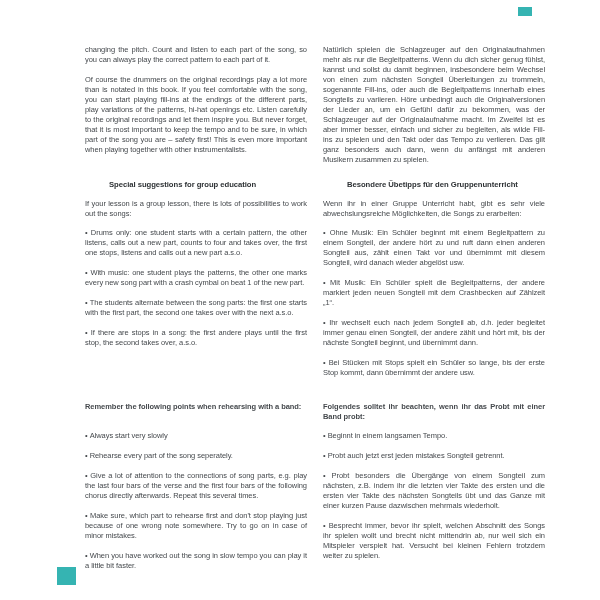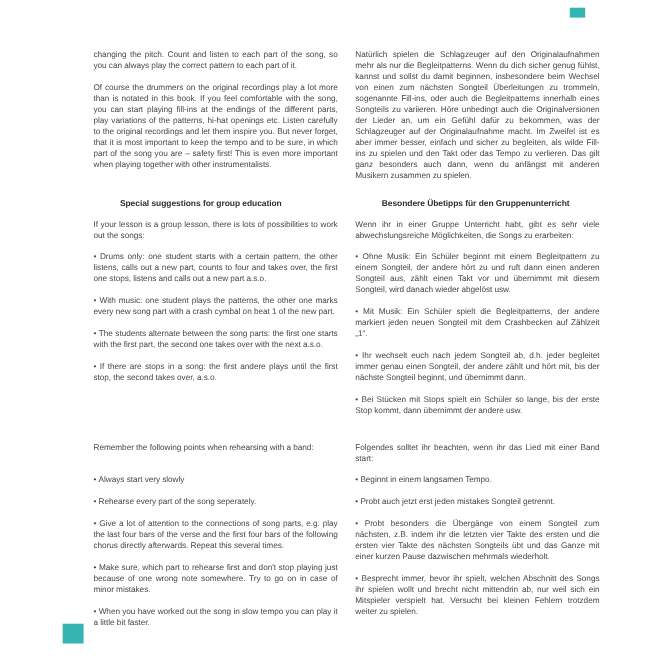--- a/index.html
+++ b/index.html
@@ -43,21 +43,21 @@
     grid-template-columns: 222px 222px;
     column-gap: 16px;
     align-items: start;
   }
   .c1 { grid-column: 1; }
   .c2 { grid-column: 2; }
   .r1 { grid-row: 1; }
   .r2 { grid-row: 2; padding-left: 24px; }
   .r3 { grid-row: 3; }
   .r4 { grid-row: 4; }
-  .r5 { grid-row: 5; }
+  .r5 { grid-row: 5; font-weight: bold; }
   .r6 { grid-row: 6; }
 
   .cell p, .cell h3 {
     margin: 0;
     font-size: 7.5px;
     line-height: 10px;
     text-align: justify;
     letter-spacing: -0.05px;
   }
   .cell p + p { margin-top: 10px; }
@@ -119,21 +119,21 @@
       <p class="bullet">Ohne Musik: Ein Schüler beginnt mit einem Begleitpattern zu einem Songteil, der andere hört zu und ruft dann einen anderen Songteil aus, zählt einen Takt vor und übernimmt mit diesem Songteil, wird danach wieder abgelöst usw.</p>
       <p class="bullet">Mit Musik: Ein Schüler spielt die Begleitpatterns, der andere markiert jeden neuen Songteil mit dem Crashbecken auf Zählzeit „1“.</p>
       <p class="bullet">Ihr wechselt euch nach jedem Songteil ab, d.h. jeder begleitet immer genau einen Songteil, der andere zählt und hört mit, bis der nächste Songteil beginnt, und übernimmt dann.</p>
       <p class="bullet">Bei Stücken mit Stops spielt ein Schüler so lange, bis der erste Stop kommt, dann übernimmt der andere usw.</p>
     </div>
 
     <div class="cell c1 r5 row-bandintro">
       <p>Remember the following points when rehearsing with a band:</p>
     </div>
     <div class="cell c2 r5 row-bandintro" lang="de">
-      <p>Folgendes solltet ihr beachten, wenn ihr das Lied mit einer Band start:</p>
+      <p>Folgendes solltet ihr beachten, wenn ihr das Probt mit einer Band probt:</p>
     </div>
 
     <div class="cell c1 r6">
       <p class="bullet">Always start very slowly</p>
       <p class="bullet">Rehearse every part of the song seperately.</p>
       <p class="bullet">Give a lot of attention to the connections of song parts, e.g. play the last four bars of the verse and the first four bars of the following chorus directly afterwards. Repeat this several times.</p>
       <p class="bullet">Make sure, which part to rehearse first and don't stop playing just because of one wrong note somewhere. Try to go on in case of minor mistakes.</p>
       <p class="bullet">When you have worked out the song in slow tempo you can play it a little bit faster.</p>
 
     </div>

